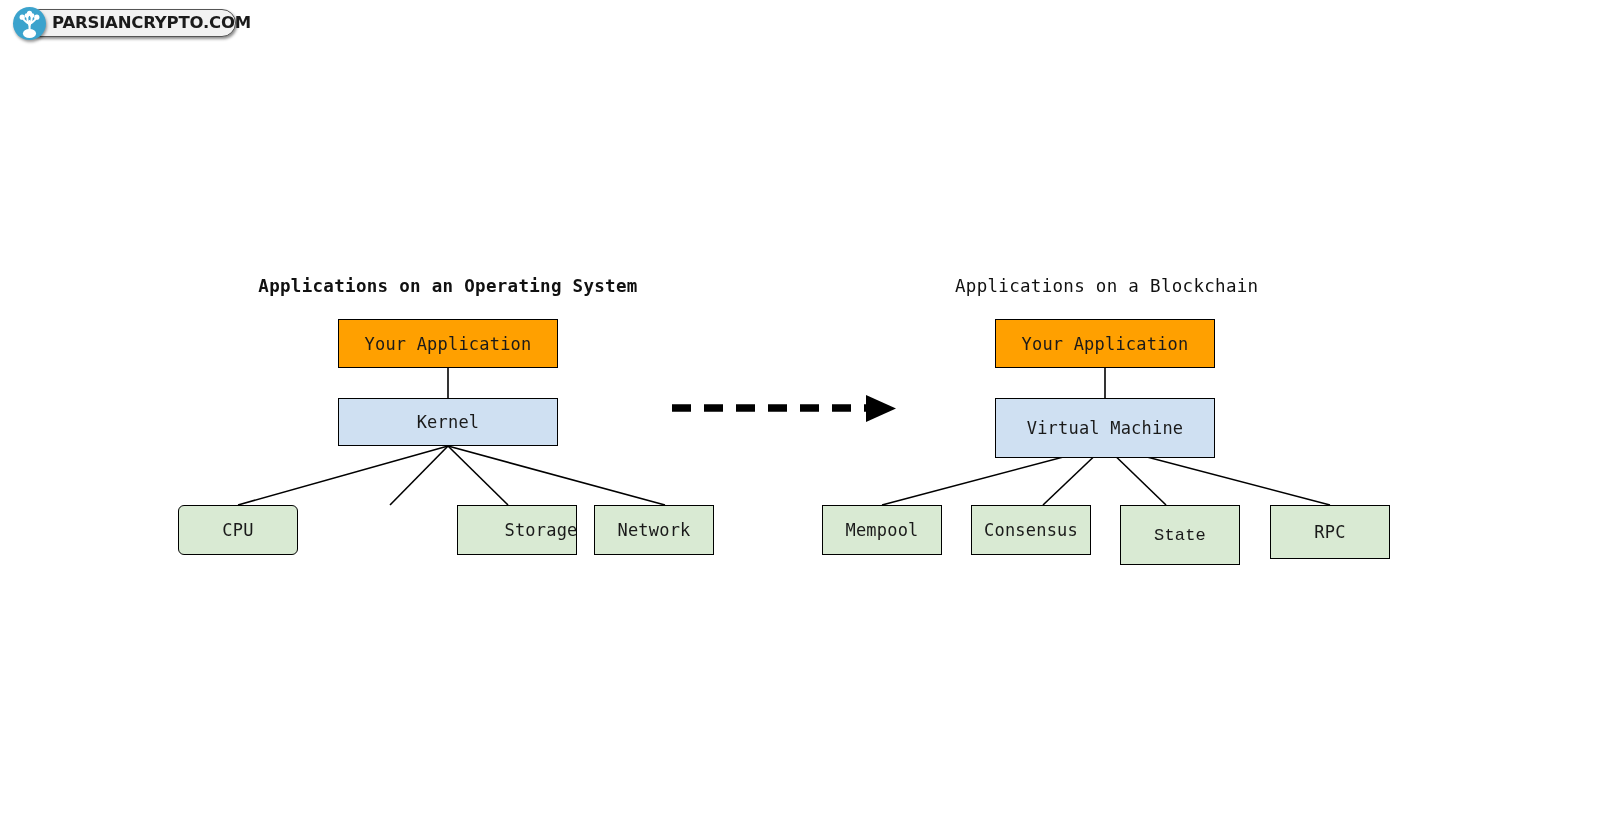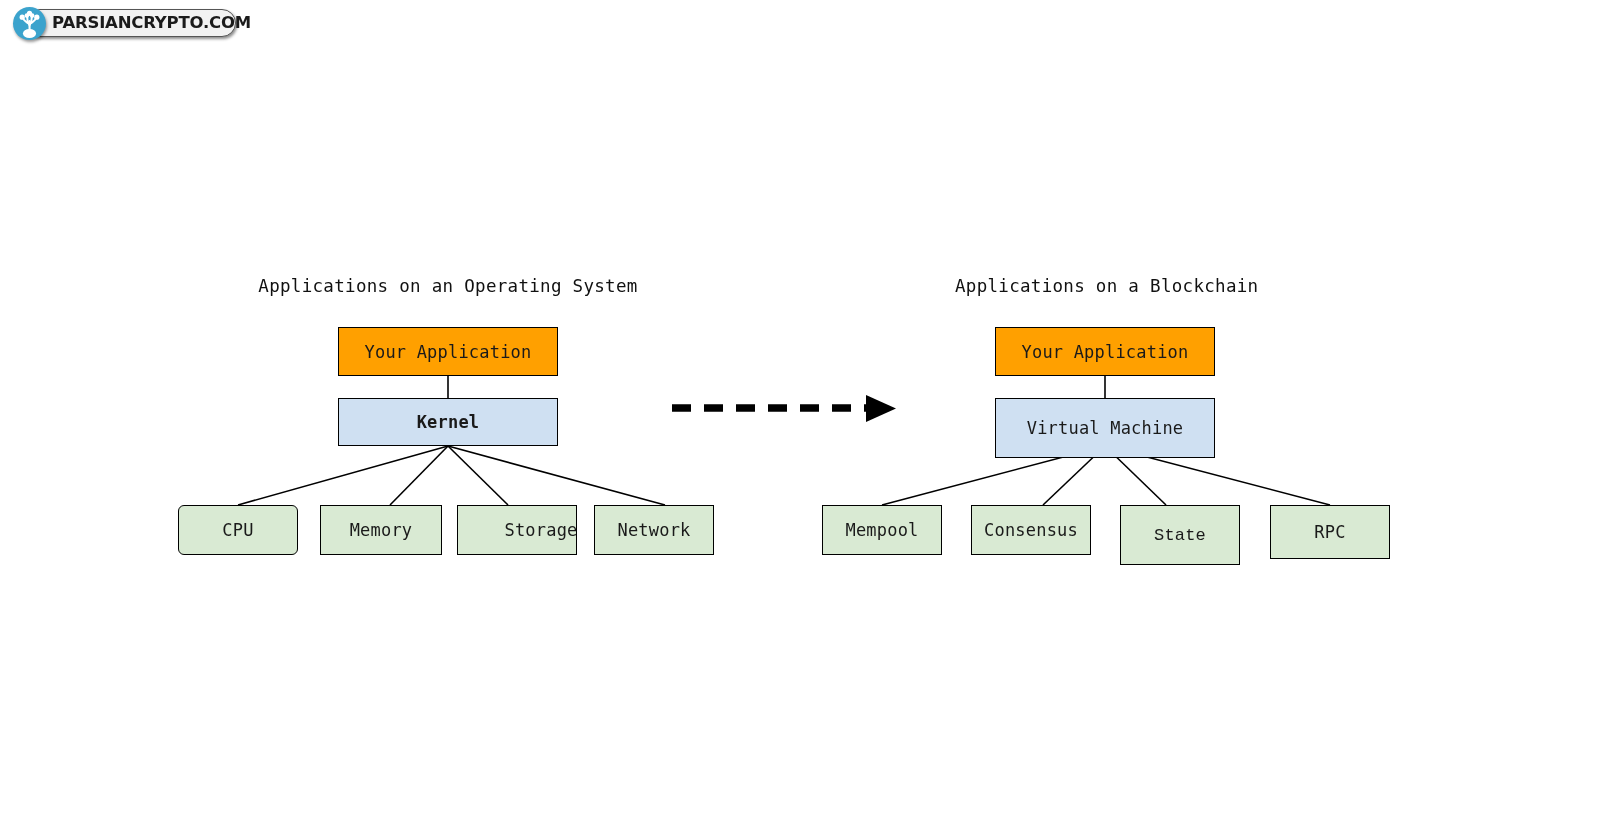--- a/index.html
+++ b/index.html
@@ -92,21 +92,21 @@
     box-sizing: border-box;
     border: 1.6px solid #000;
     display: flex;
     align-items: center;
     justify-content: center;
     font-size: 17px;
     color: #1a1a1a;
     letter-spacing: 0.2px;
     white-space: nowrap;
   }
-  .node.app   { background: #ffa000; margin-top: 8px; }
+  .node.app   { background: #ffa000; }
   .node.layer { background: #cfe0f2; }
   .node.res   { background: #d9ead3; }
 </style>
 </head>
 <body>
 
 <div id="watermark">
   <div id="wm-pill"></div>
   <div id="wm-text">PARSIANCRYPTO.COM</div>
   <div id="wm-logo">
@@ -147,28 +147,27 @@
       <line x1="1105" y1="446" x2="1166" y2="505"></line>
       <line x1="1105" y1="446" x2="1330" y2="505"></line>
     </g>
 
     <g>
       <line x1="672" y1="408" x2="866" y2="408" stroke="#000000" stroke-width="7.5" stroke-dasharray="19 13" stroke-linecap="butt"></line>
       <polygon points="866,395 896,408.5 866,422" fill="#000000"></polygon>
     </g>
   </svg>
 
-  <div class="group-title" style="left:248px; top:276px; width:400px;">Applications on an Operating System</div>
+  <div class="group-title" style="left:248px; top:276px; width:400px;font-weight:bold;">Applications on an Operating System</div>
 
   <div class="node app" style="left:338px; top:319px; width:220px; height:49px;">Your Application</div>
 
-  <div class="node layer" style="left:338px; top:398px; width:220px; height:48px;font-weight:bold;">Kernel</div>
+  <div class="node layer" style="left:338px; top:398px; width:220px; height:48px;">Kernel</div>
 
   <div class="node res" style="left:178px; top:505px; width:120px; height:50px;border-radius:6px;">CPU</div>
-  <div class="node res" style="left:320px; top:505px; width:122px; height:50px;">Memory</div>
   <div class="node res" style="left:457px; top:505px; width:120px; height:50px;padding-left:48px;">Storage</div>
   <div class="node res" style="left:594px; top:505px; width:120px; height:50px;">Network</div>
 
   <div class="group-title" style="left:955px; top:276px; width:300px;">Applications on a Blockchain</div>
 
   <div class="node app" style="left:995px; top:319px; width:220px; height:49px;">Your Application</div>
 
   <div class="node layer" style="left:995px; top:398px; width:220px; height:60px;">Virtual Machine</div>
 
   <div class="node res" style="left:971px; top:505px; width:120px; height:50px;">Consensus</div>

